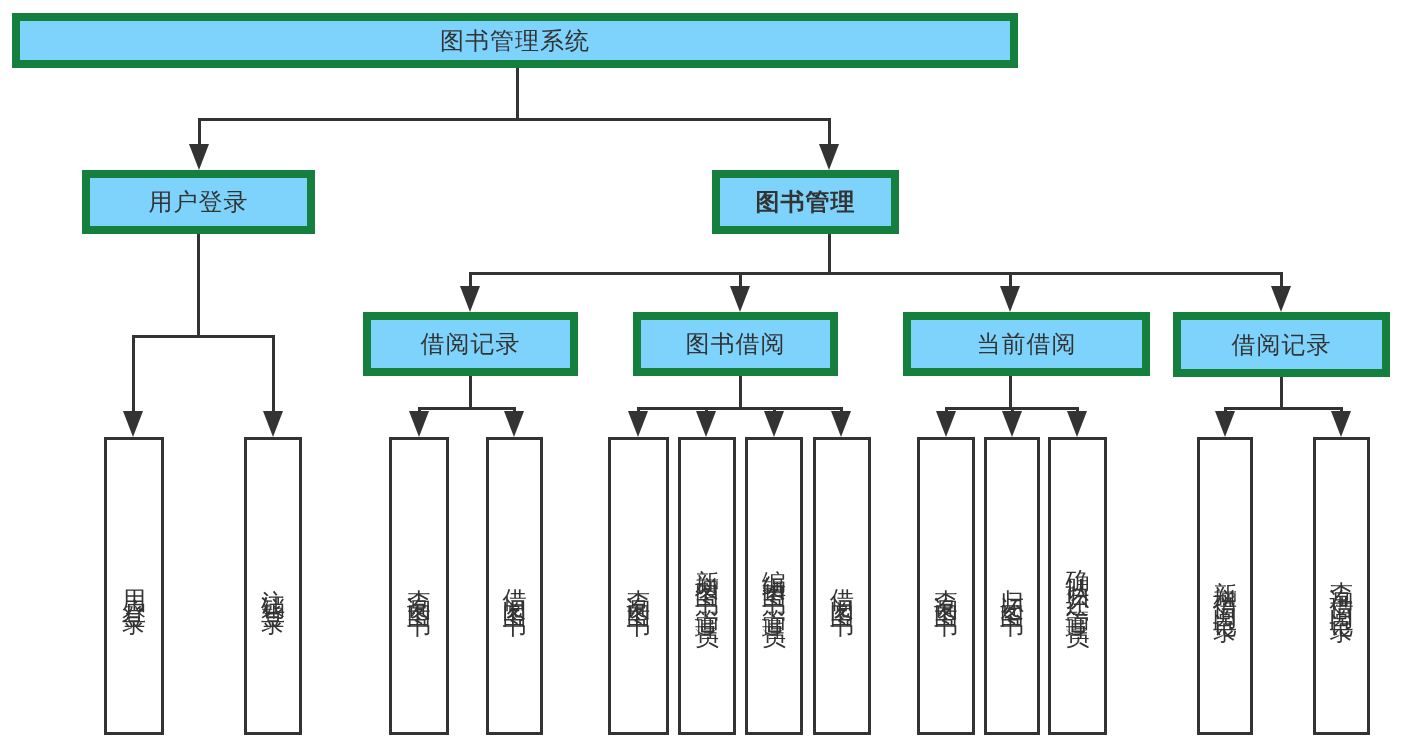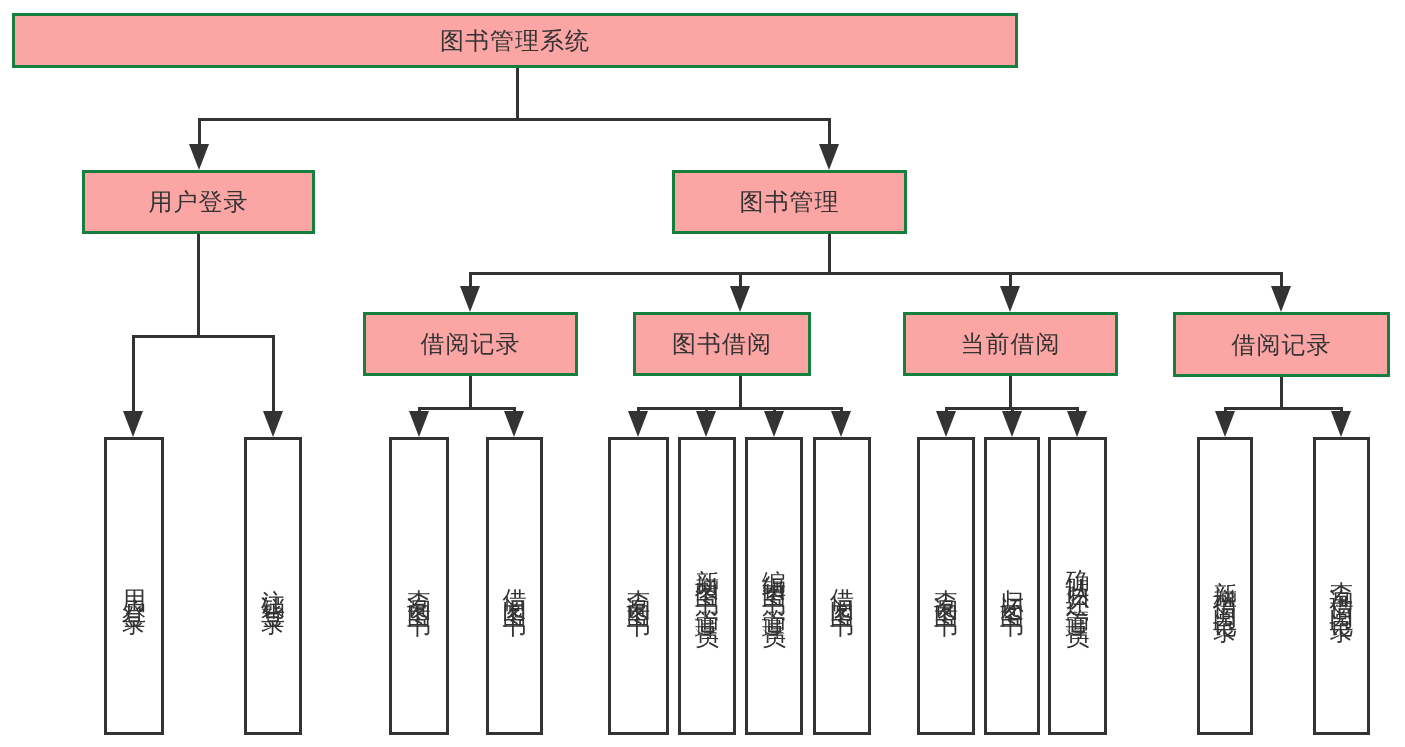--- a/index.html
+++ b/index.html
@@ -7,22 +7,22 @@
   .canvas {
     position: relative;
     width: 1405px;
     height: 747px;
     background: #ffffff;
     overflow: hidden;
   }
   .hbox {
     position: absolute;
     box-sizing: border-box;
-    border: 3px solid #15803d;
-    background: #fca5a5;
+    border: 8px solid #15803d;
+    background: #7dd3fc;
     display: flex;
     align-items: center;
     justify-content: center;
     font-size: 24px;
     color: #333333;
     letter-spacing: 1px;
     z-index: 2;
   }
   .vbox {
     position: absolute;
@@ -79,31 +79,31 @@
 
 <div class="canvas">
 
   <div class="hbox" style="left:12px; top:13px; width:1006px; height:55px;">
     <span>图书管理系统</span>
   </div>
 
   <div class="hbox" style="left:82px; top:170px; width:233px; height:64px;">
     <span>用户登录</span>
   </div>
-  <div class="hbox" style="left:672px; top:170px; width:235px; height:64px;">
+  <div class="hbox" style="left:712px; top:170px; width:187px; height:64px;font-weight:bold;">
     <span>图书管理</span>
   </div>
 
   <div class="hbox" style="left:363px; top:312px; width:215px; height:64px;">
     <span>借阅记录</span>
   </div>
-  <div class="hbox" style="left:633px; top:312px; width:178px; height:64px;">
+  <div class="hbox" style="left:633px; top:312px; width:205px; height:64px;">
     <span>图书借阅</span>
   </div>
-  <div class="hbox" style="left:903px; top:312px; width:215px; height:64px;">
+  <div class="hbox" style="left:903px; top:312px; width:247px; height:64px;">
     <span>当前借阅</span>
   </div>
   <div class="hbox" style="left:1173px; top:312px; width:217px; height:65px;">
     <span>借阅记录</span>
   </div>
 
   <div class="vbox" style="left:104px; top:437px; width:60px; height:298px;">
     <span class="vtext">用户登录</span>
   </div>
   <div class="vbox" style="left:244px; top:437px; width:58px; height:298px;">

